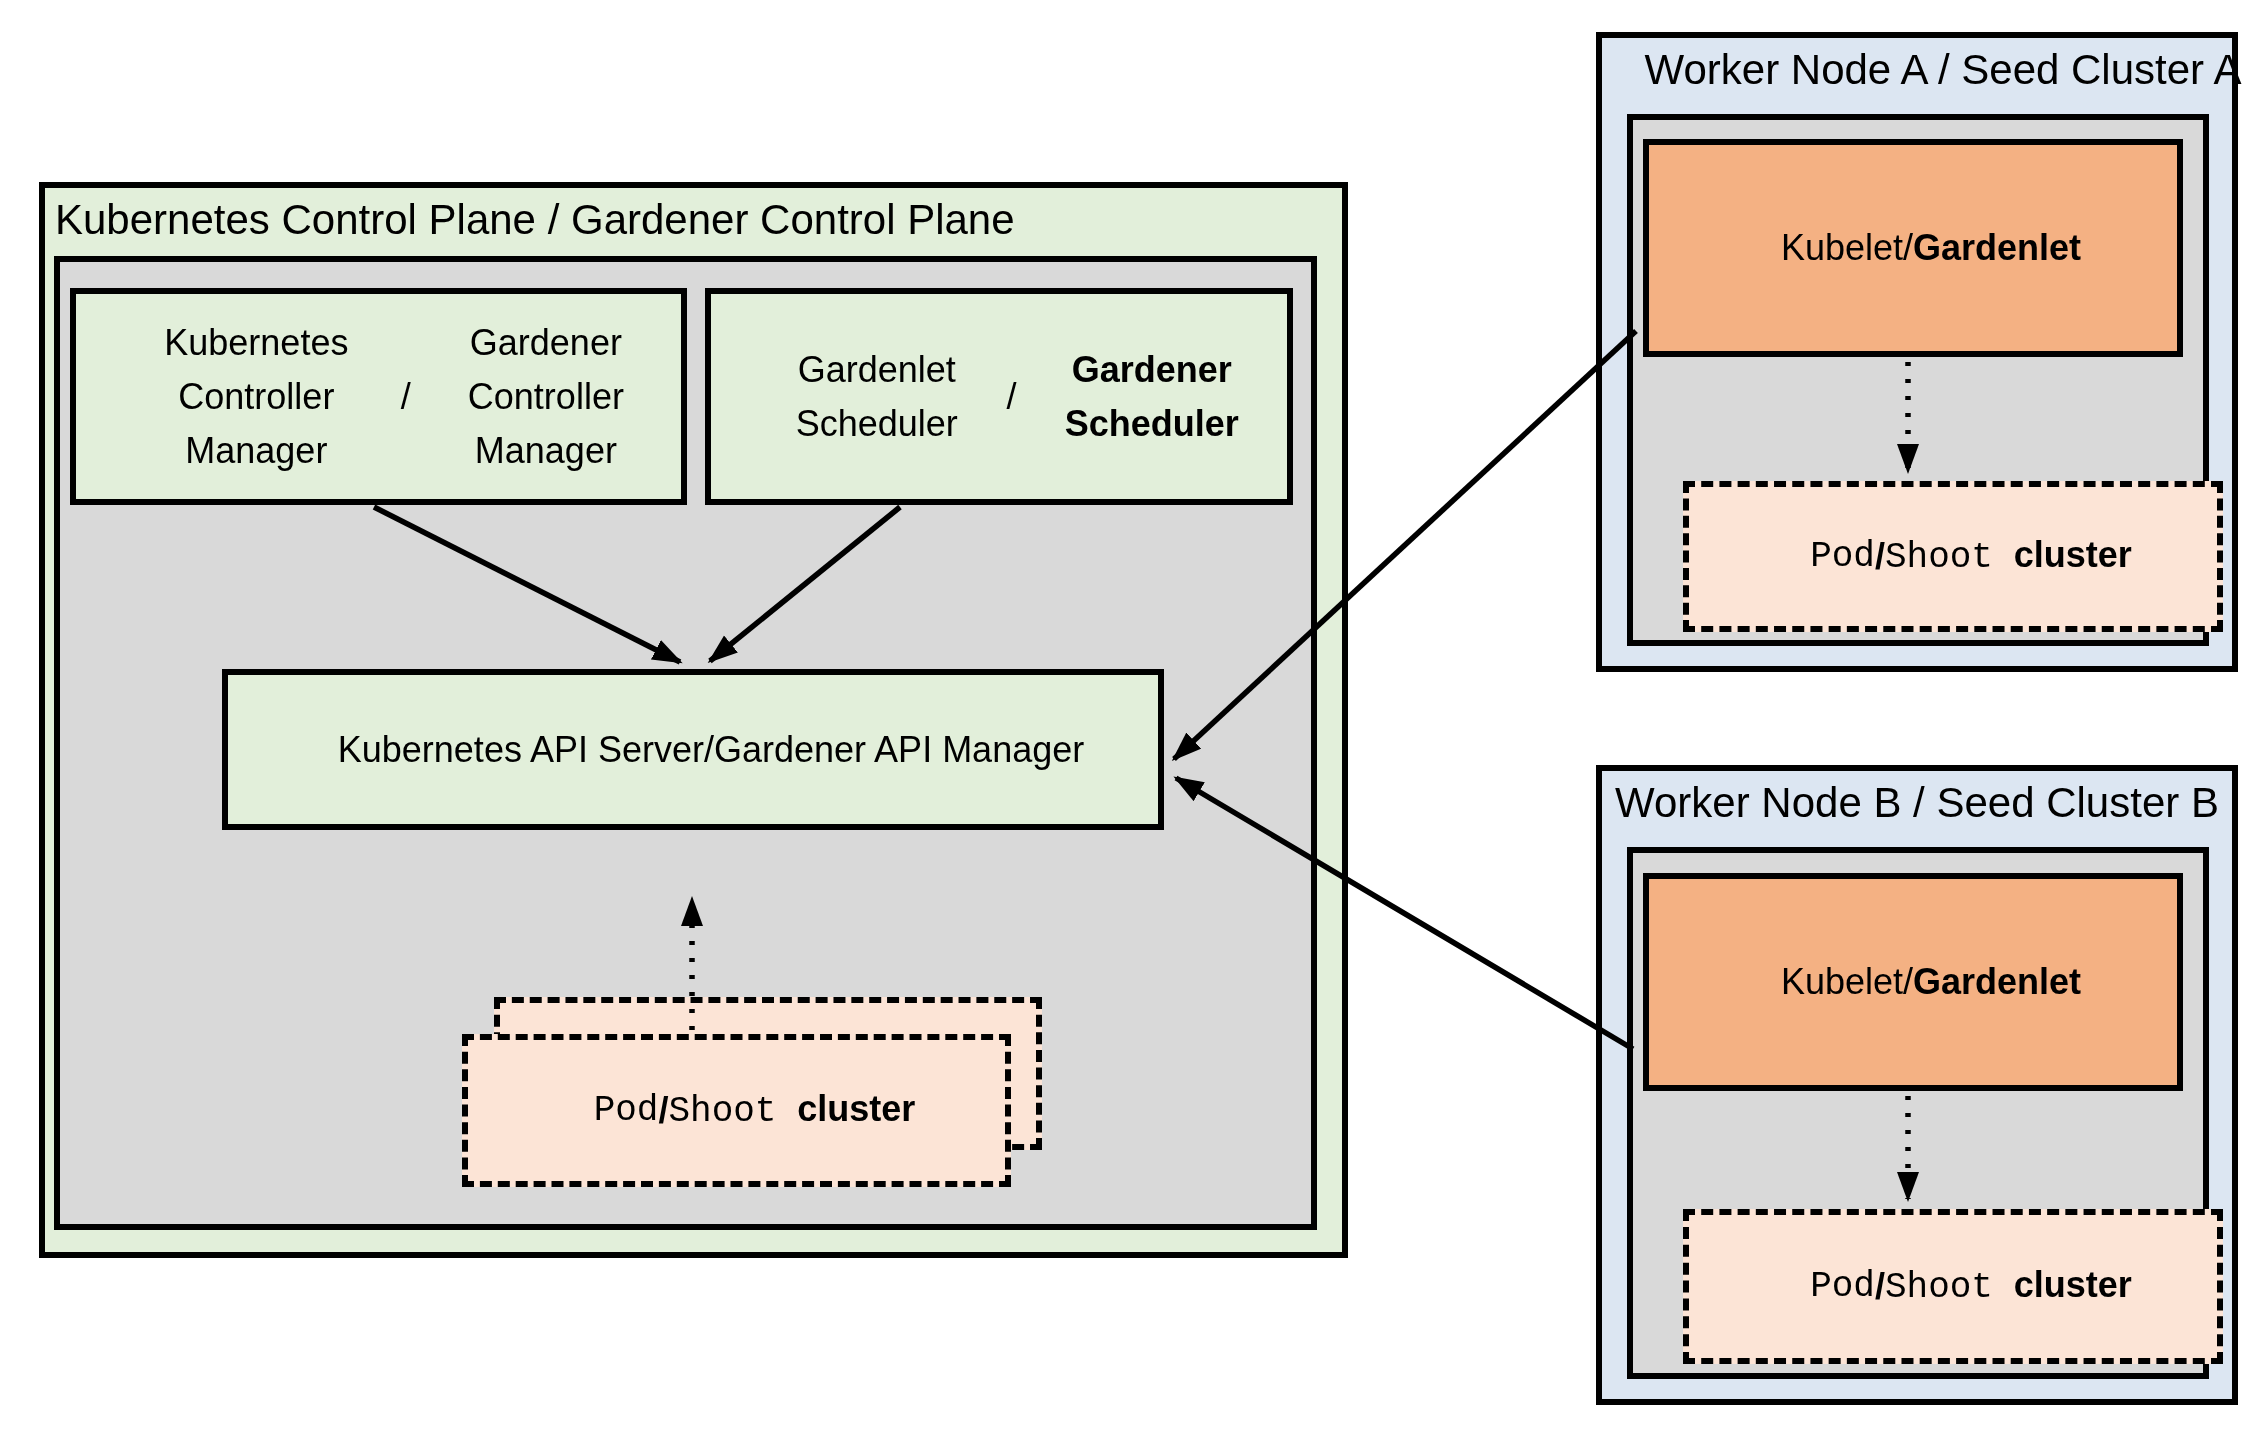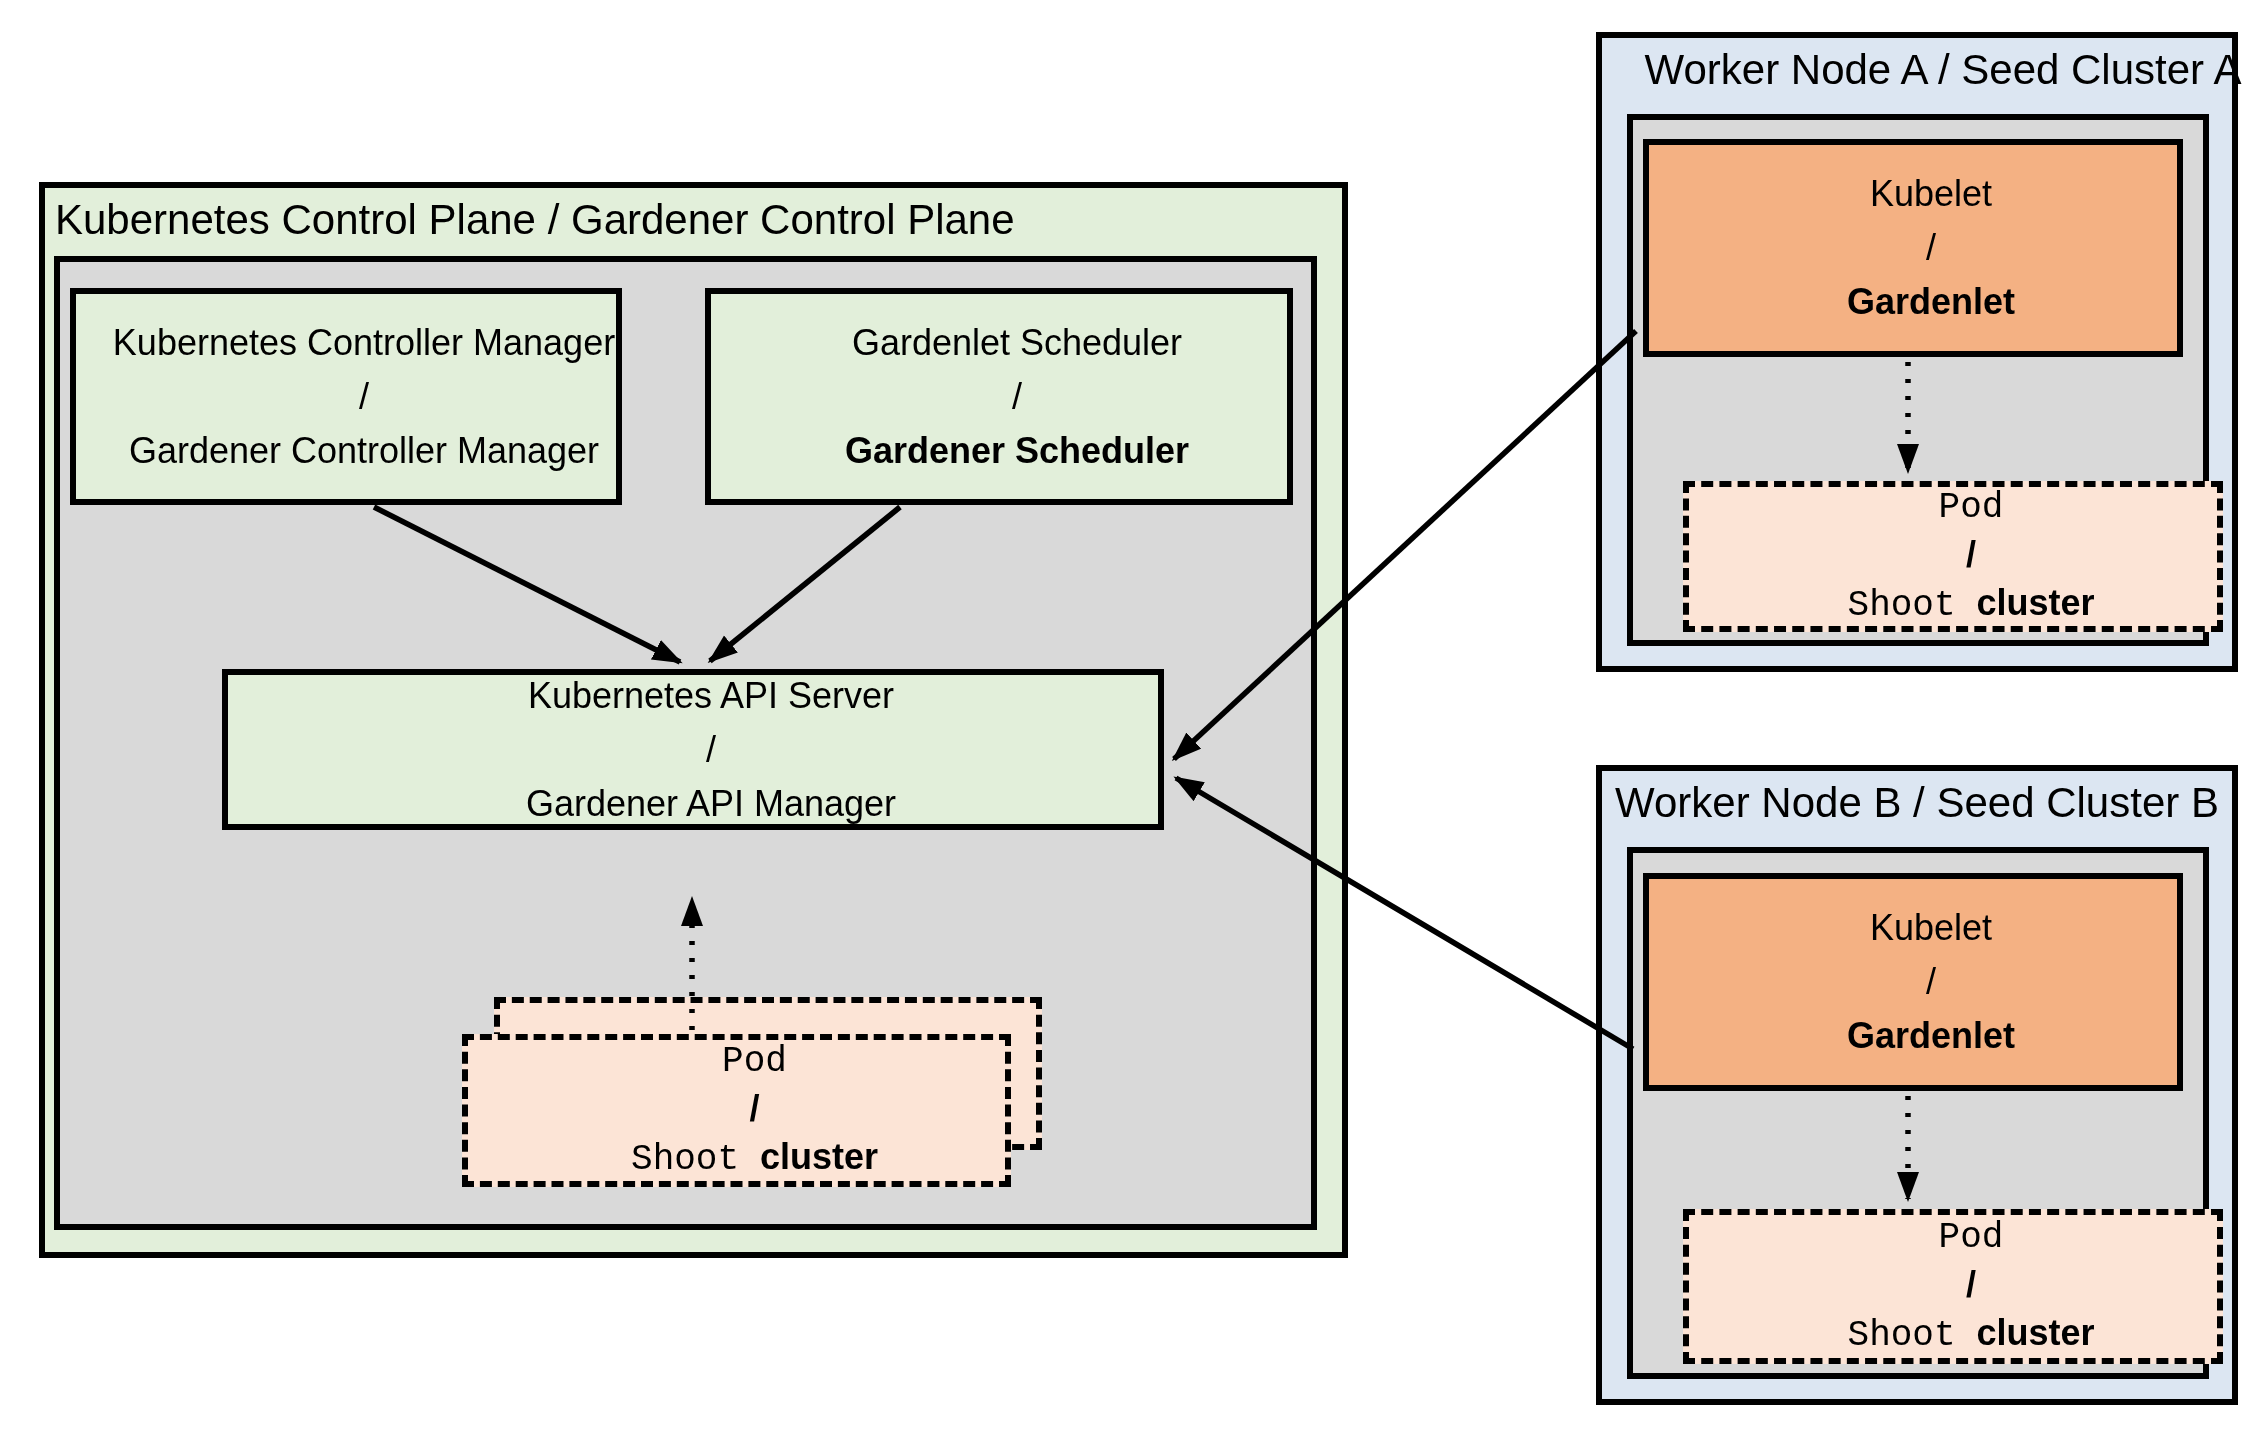--- a/index.html
+++ b/index.html
@@ -12,21 +12,21 @@
     overflow:hidden;
   }
   .box{position:absolute;box-sizing:border-box;border:6px solid #000;}
   .green{background:#e2efda;}
   .graybg{background:#d9d9d9;}
   .bluebg{background:#dce6f2;}
   .orangebg{background:#f4b183;}
   .peachbg{background:#fce4d6;}
   .dashedborder{border:6px dashed #000;margin-left:40px;}
   .label-box{
-    display:flex;flex-direction:column;align-items:center;justify-content:center;
+    display:flex;flex-direction:row;align-items:center;justify-content:center;
     text-align:center;font-size:36px;line-height:1.5;padding-left:36px;
   }
   .pod-label{line-height:1.32;}
   .bold{font-weight:700;text-align:center;}
   .mono{font-family:"Liberation Mono","DejaVu Sans Mono",monospace;}
   .gap-left{margin-left:0.3em;}
   .cp-title{
     position:absolute;left:55px;top:196px;
     font-size:42px;white-space:nowrap;
   }
@@ -45,21 +45,21 @@
 <body>
 
 <div class="canvas">
 
   <div class="box green" style="left:39px;top:182px;width:1309px;height:1076px;"></div>
 
   <div class="cp-title">Kubernetes Control Plane / Gardener Control Plane</div>
 
   <div class="box graybg" style="left:54px;top:256px;width:1263px;height:974px;"></div>
 
-  <div class="box green label-box" style="left:70px;top:288px;width:552px;height:217px;">
+  <div class="box green label-box" style="left:70px;top:288px;width:617px;height:217px;">
     <span>Kubernetes Controller Manager</span>
     <span>/</span>
     <span>Gardener Controller Manager</span>
   </div>
 
   <div class="box green label-box" style="left:705px;top:288px;width:588px;height:217px;">
     <span>Gardenlet Scheduler</span>
     <span>/</span>
     <span class="bold">Gardener Scheduler</span>
   </div>

